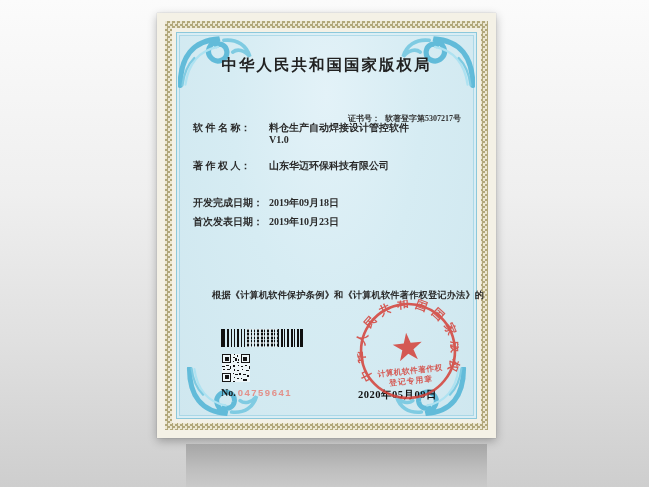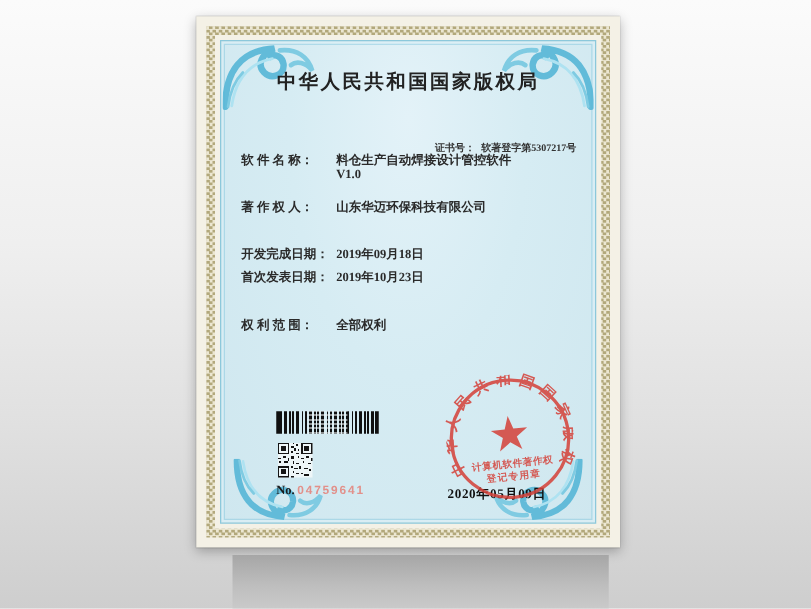--- a/index.html
+++ b/index.html
@@ -105,24 +105,22 @@
       <div class="row" style="top:126px">
         <span class="lbl">著 作 权 人：</span><span class="val">山东华迈环保科技有限公司</span>
       </div>
 
       <div class="row" style="top:163px">
         <span class="lbl">开发完成日期：</span><span class="val">2019年09月18日</span>
       </div>
       <div class="row" style="top:182px">
         <span class="lbl">首次发表日期：</span><span class="val">2019年10月23日</span>
       </div>
-      <div class="row" style="top:220px">
-        <span class="lbl">权 利 范 围：</span><span class="val">全部权利</span>
-      </div>
 
+      <div class="stmt l1" style="top:256px">根据《计算机软件保护条例》和《计算机软件著作权登记办法》的</div>
 
       <div class="barcode"></div>
 
       <svg class="qr" viewBox="0 0 21 21" shape-rendering="crispEdges">
         <rect x="0" y="0" width="21" height="21" fill="#eef6f8"></rect>
         <g fill="#151515">
           <rect x="0" y="0" width="7" height="7"></rect>
             <rect x="14" y="0" width="7" height="7"></rect>
             <rect x="0" y="14" width="7" height="7"></rect>
         </g>

